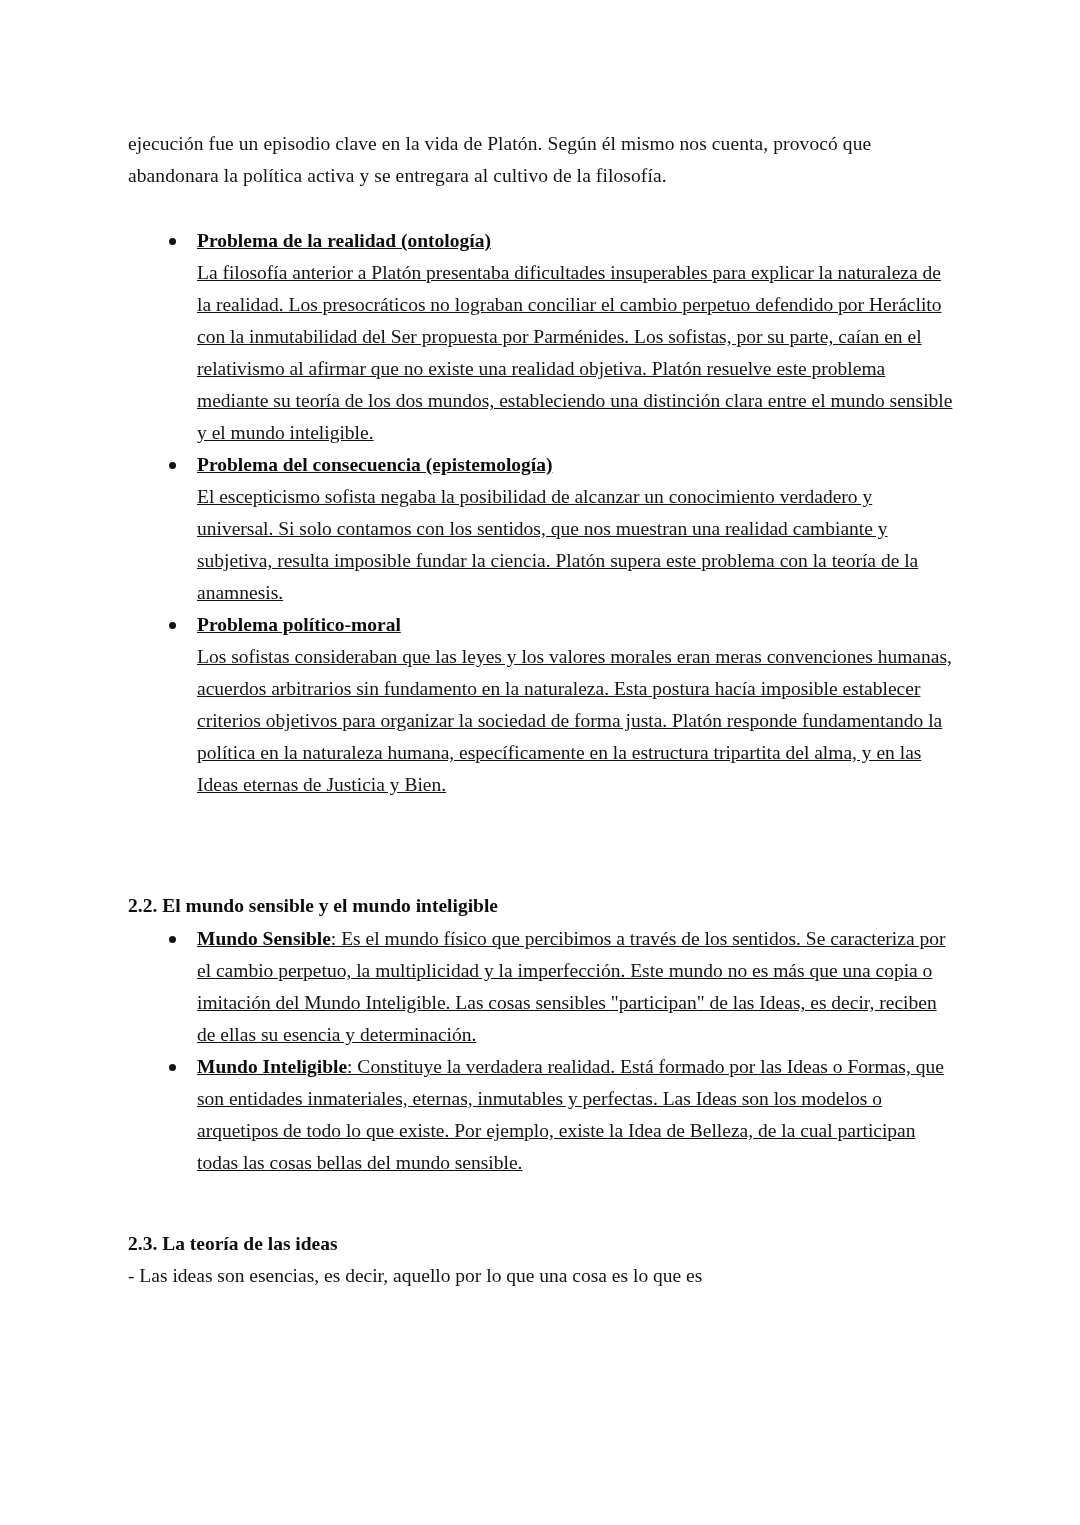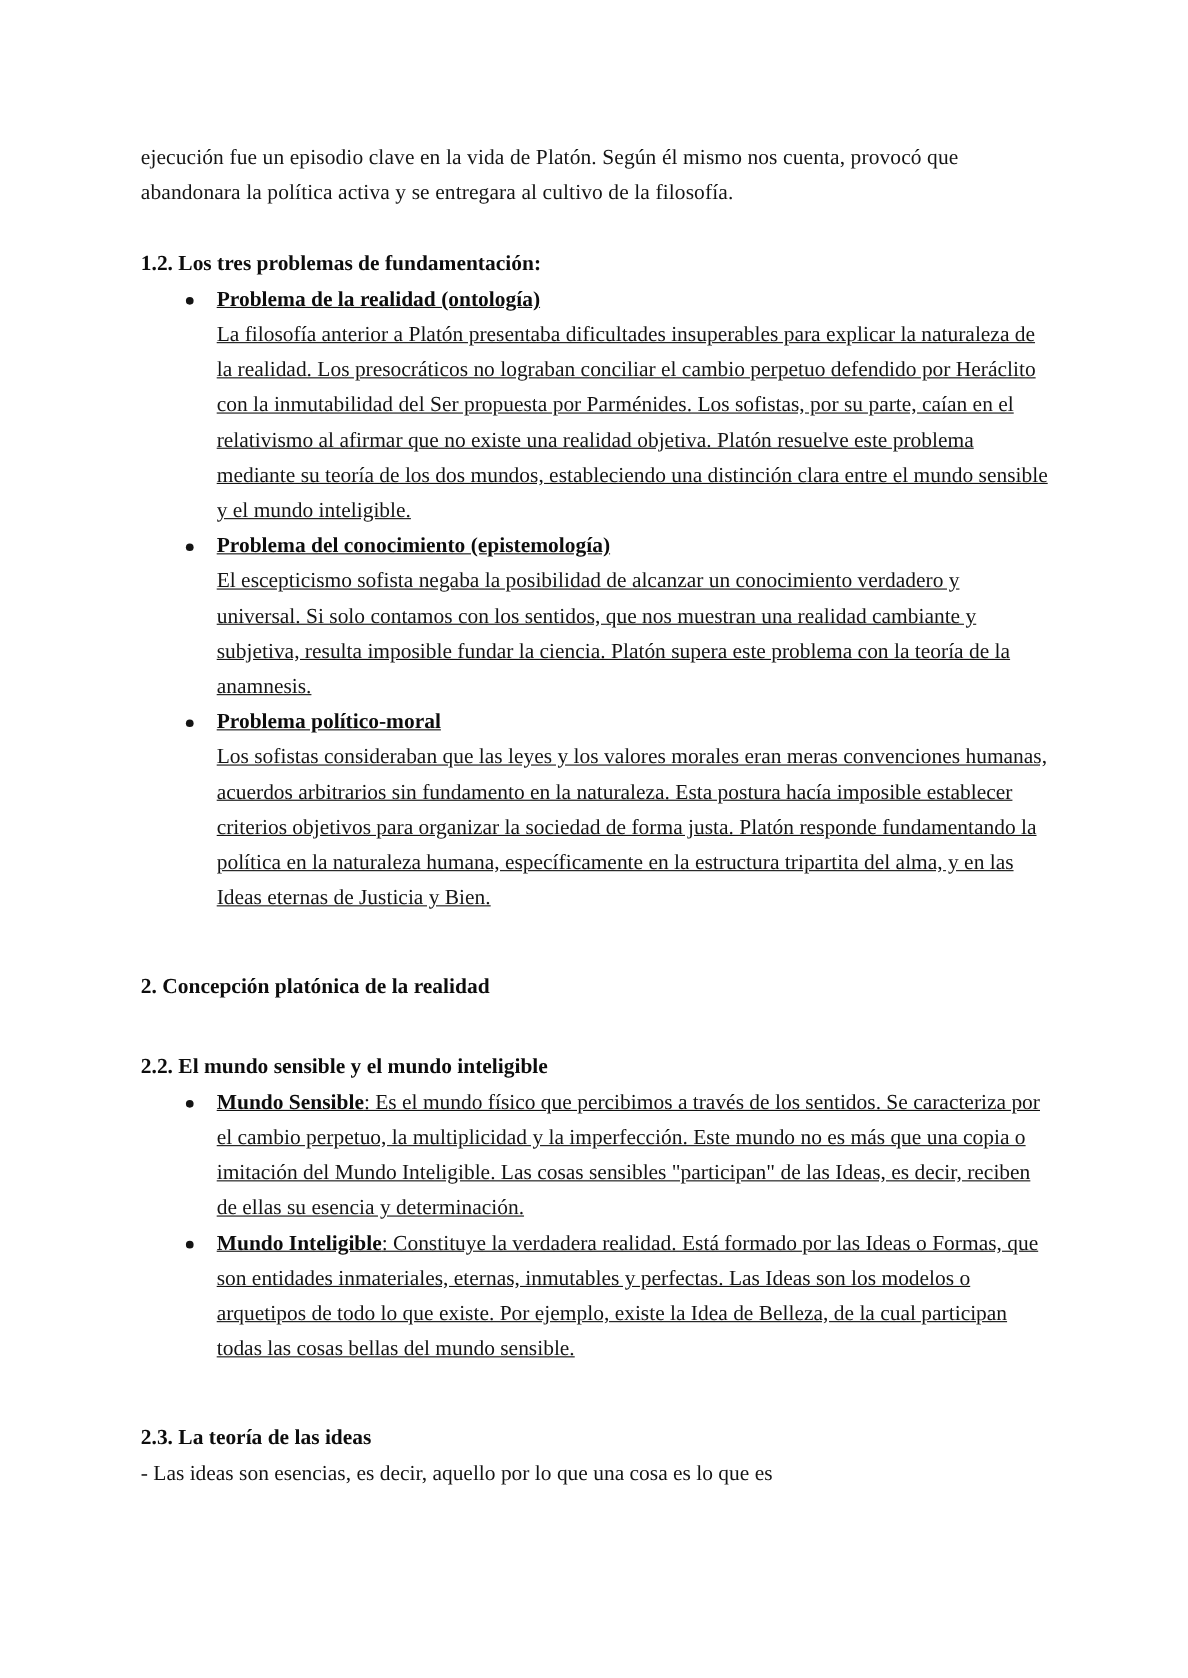--- a/index.html
+++ b/index.html
@@ -92,41 +92,39 @@
 </head>
 <body>
 
 <div class="page">
   <div class="content">
 
     <p class="para">ejecución fue un episodio clave en la vida de Platón. Según él mismo nos cuenta, provocó que abandonara la política activa y se entregara al cultivo de la filosofía.</p>
 
     <div class="gap-lg"></div>
 
-    <h2 class="h-sec">1.2. Los tres problemas de fundamentación:</h2>
 
     <ul class="bullets">
       <li>
         <span class="lead">Problema de la realidad (ontología)</span>
         <span class="sub">La filosofía anterior a Platón presentaba dificultades insuperables para explicar la naturaleza de la realidad. Los presocráticos no lograban conciliar el cambio perpetuo defendido por Heráclito con la inmutabilidad del Ser propuesta por Parménides. Los sofistas, por su parte, caían en el relativismo al afirmar que no existe una realidad objetiva. Platón resuelve este problema mediante su teoría de los dos mundos, estableciendo una distinción clara entre el mundo sensible y el mundo inteligible.</span>
       </li>
       <li>
-        <span class="lead">Problema del conocimiento (epistemología)</span>
+        <span class="lead">Problema del consecuencia (epistemología)</span>
         <span class="sub">El escepticismo sofista negaba la posibilidad de alcanzar un conocimiento verdadero y universal. Si solo contamos con los sentidos, que nos muestran una realidad cambiante y subjetiva, resulta imposible fundar la ciencia. Platón supera este problema con la teoría de la anamnesis.</span>
       </li>
       <li>
         <span class="lead">Problema político-moral</span>
         <span class="sub">Los sofistas consideraban que las leyes y los valores morales eran meras convenciones humanas, acuerdos arbitrarios sin fundamento en la naturaleza. Esta postura hacía imposible establecer criterios objetivos para organizar la sociedad de forma justa. Platón responde fundamentando la política en la naturaleza humana, específicamente en la estructura tripartita del alma, y en las Ideas eternas de Justicia y Bien.</span>
       </li>
     </ul>
 
     <div class="gap-lg"></div>
     <div class="gap-sm"></div>
 
-    <h2 class="h-sec">2. Concepción platónica de la realidad</h2>
 
     <div class="gap-lg"></div>
     <div class="gap-xs"></div>
 
     <h2 class="h-sec">2.2. El mundo sensible y el mundo inteligible</h2>
 
     <ul class="bullets">
       <li>
         <span class="lead"> Mundo Sensible</span><span>: Es el mundo físico que percibimos a través de los sentidos. Se caracteriza por el cambio perpetuo, la multiplicidad y la imperfección. Este mundo no es más que una copia o imitación del Mundo Inteligible. Las cosas sensibles "participan" de las Ideas, es decir, reciben de ellas su esencia y determinación.</span>
       </li>

